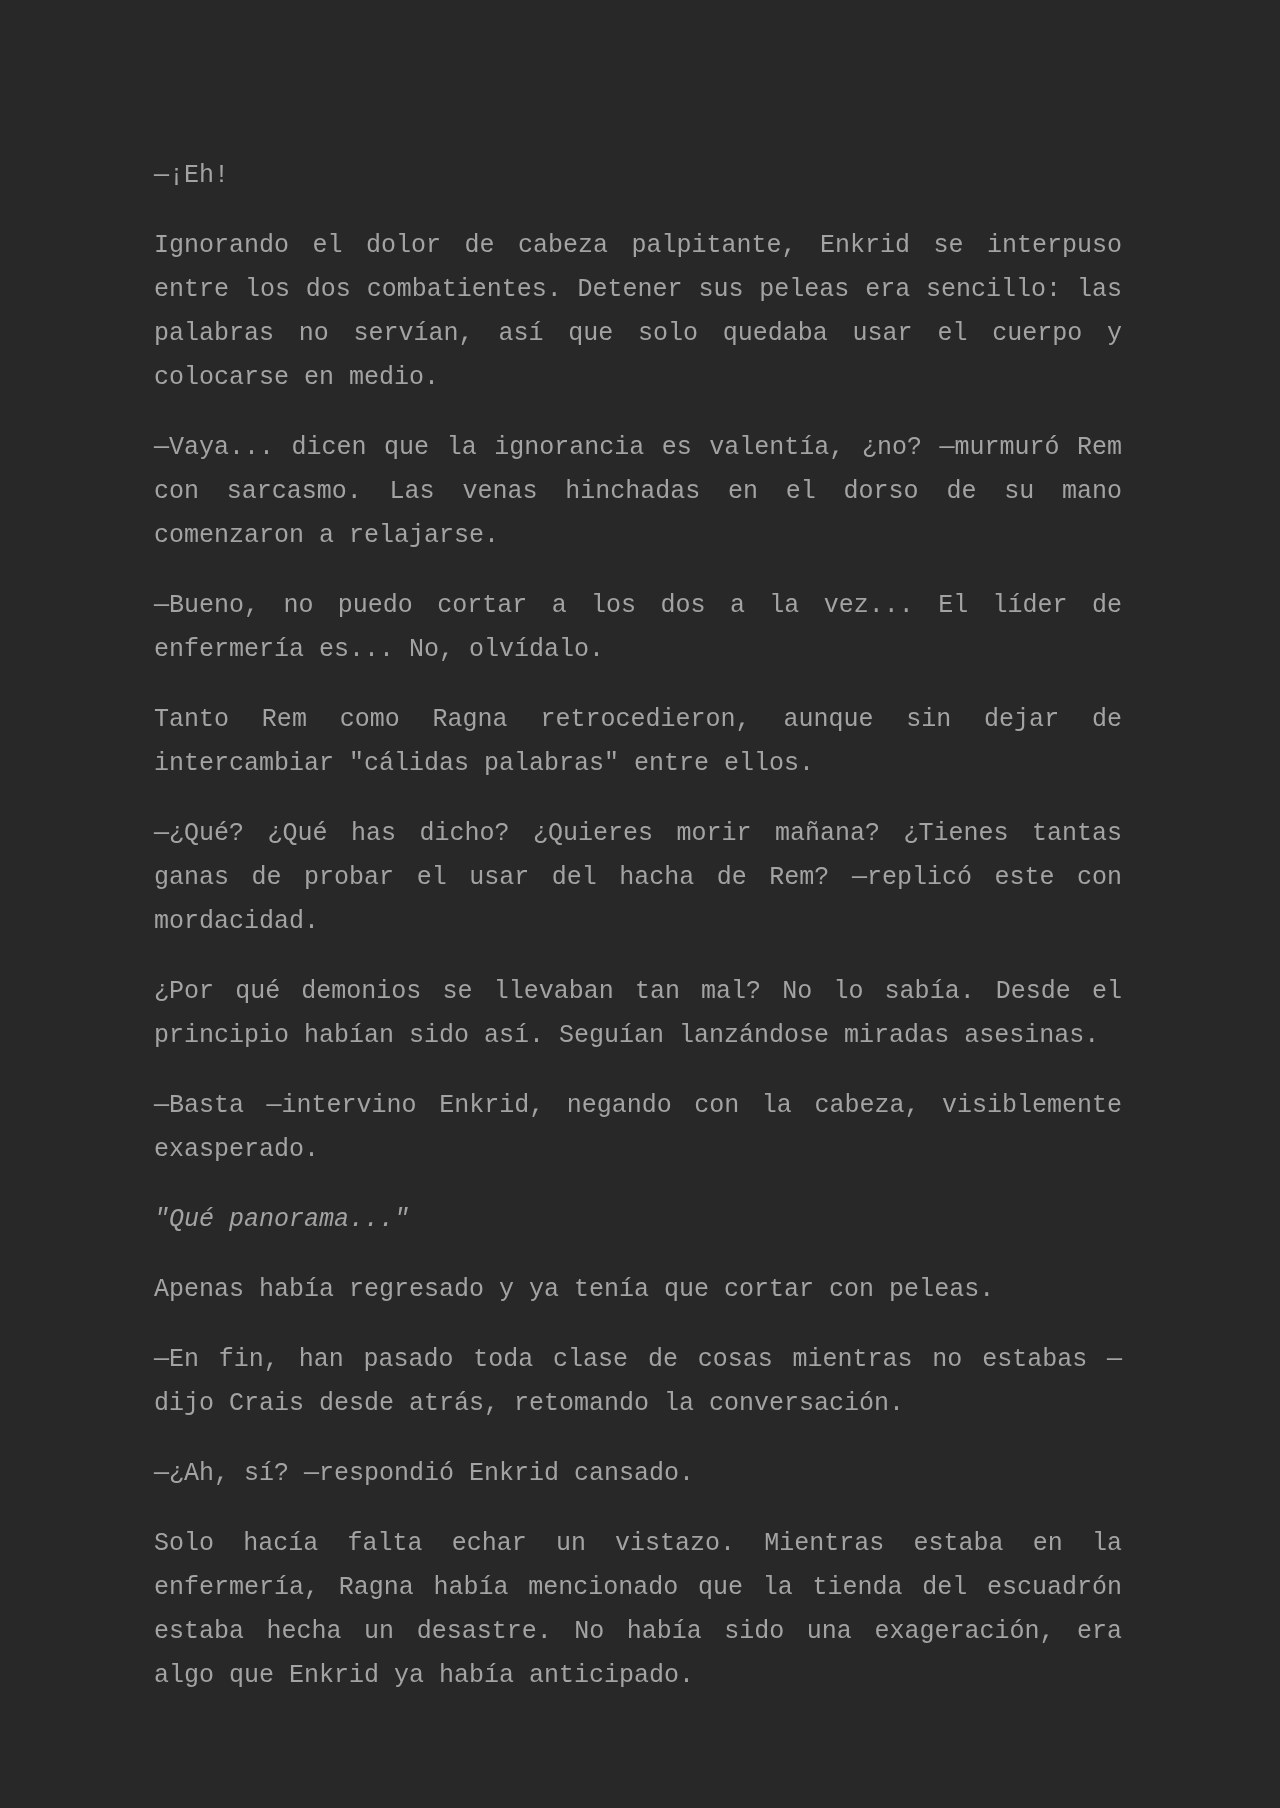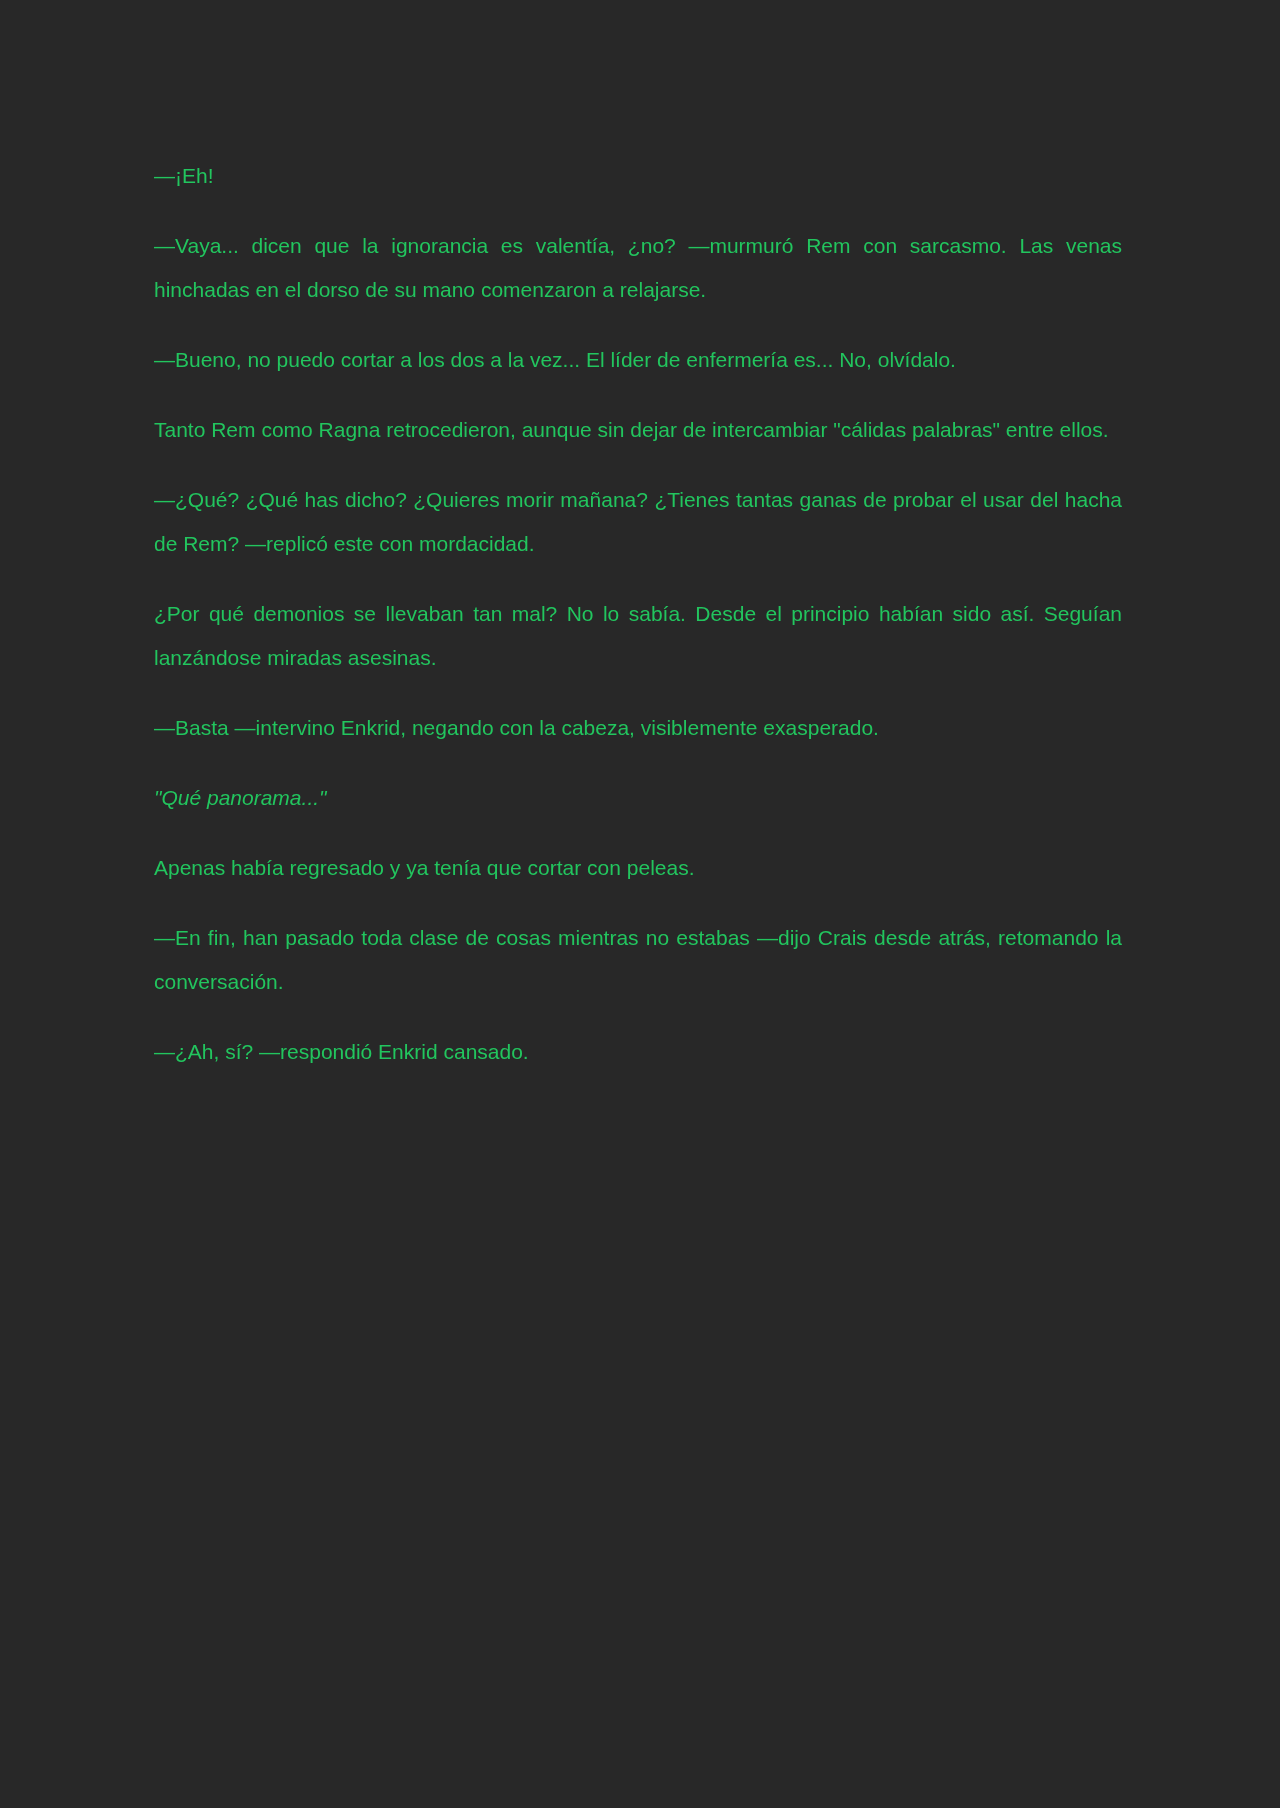--- a/index.html
+++ b/index.html
@@ -11,42 +11,44 @@
       width: 1280px;
       height: 1808px;
       overflow: hidden;
       position: relative;
     }
     .reader {
       position: absolute;
       left: 154px;
       top: 154px;
       width: 968px;
-      color: #22c55e;
-      font-family: Liberation Sans, sans-serif;
-      font-size: 21px;
+      color: #a3a3a3;
+      font-family: Liberation Mono, monospace;
+      font-size: 25px;
       line-height: 44px;
     }
     .reader p {
       margin: 0 0 26px 0;
       text-align: justify;
       text-justify: inter-word;
     }
     .reader p.italic {
       font-style: italic;
     }
   </style>
 </head>
 <body>
 
 <div class="reader">
   <p>—¡Eh!</p>
+  <p>Ignorando el dolor de cabeza palpitante, Enkrid se interpuso entre los dos combatientes. Detener sus peleas era sencillo: las palabras no servían, así que solo quedaba usar el cuerpo y colocarse en medio.</p>
   <p>—Vaya... dicen que la ignorancia es valentía, ¿no? —murmuró Rem con sarcasmo. Las venas hinchadas en el dorso de su mano comenzaron a relajarse.</p>
   <p>—Bueno, no puedo cortar a los dos a la vez... El líder de enfermería es... No, olvídalo.</p>
   <p>Tanto Rem como Ragna retrocedieron, aunque sin dejar de intercambiar "cálidas palabras" entre ellos.</p>
   <p>—¿Qué? ¿Qué has dicho? ¿Quieres morir mañana? ¿Tienes tantas ganas de probar el usar del hacha de Rem? —replicó este con mordacidad.</p>
   <p>¿Por qué demonios se llevaban tan mal? No lo sabía. Desde el principio habían sido así. Seguían lanzándose miradas asesinas.</p>
   <p>—Basta —intervino Enkrid, negando con la cabeza, visiblemente exasperado.</p>
   <p class="italic">"Qué panorama..."</p>
   <p>Apenas había regresado y ya tenía que cortar con peleas.</p>
   <p>—En fin, han pasado toda clase de cosas mientras no estabas —dijo Crais desde atrás, retomando la conversación.</p>
   <p>—¿Ah, sí? —respondió Enkrid cansado.</p>
+  <p>Solo hacía falta echar un vistazo. Mientras estaba en la enfermería, Ragna había mencionado que la tienda del escuadrón estaba hecha un desastre. No había sido una exageración, era algo que Enkrid ya había anticipado.</p>
 </div>
 
 </body></html>

